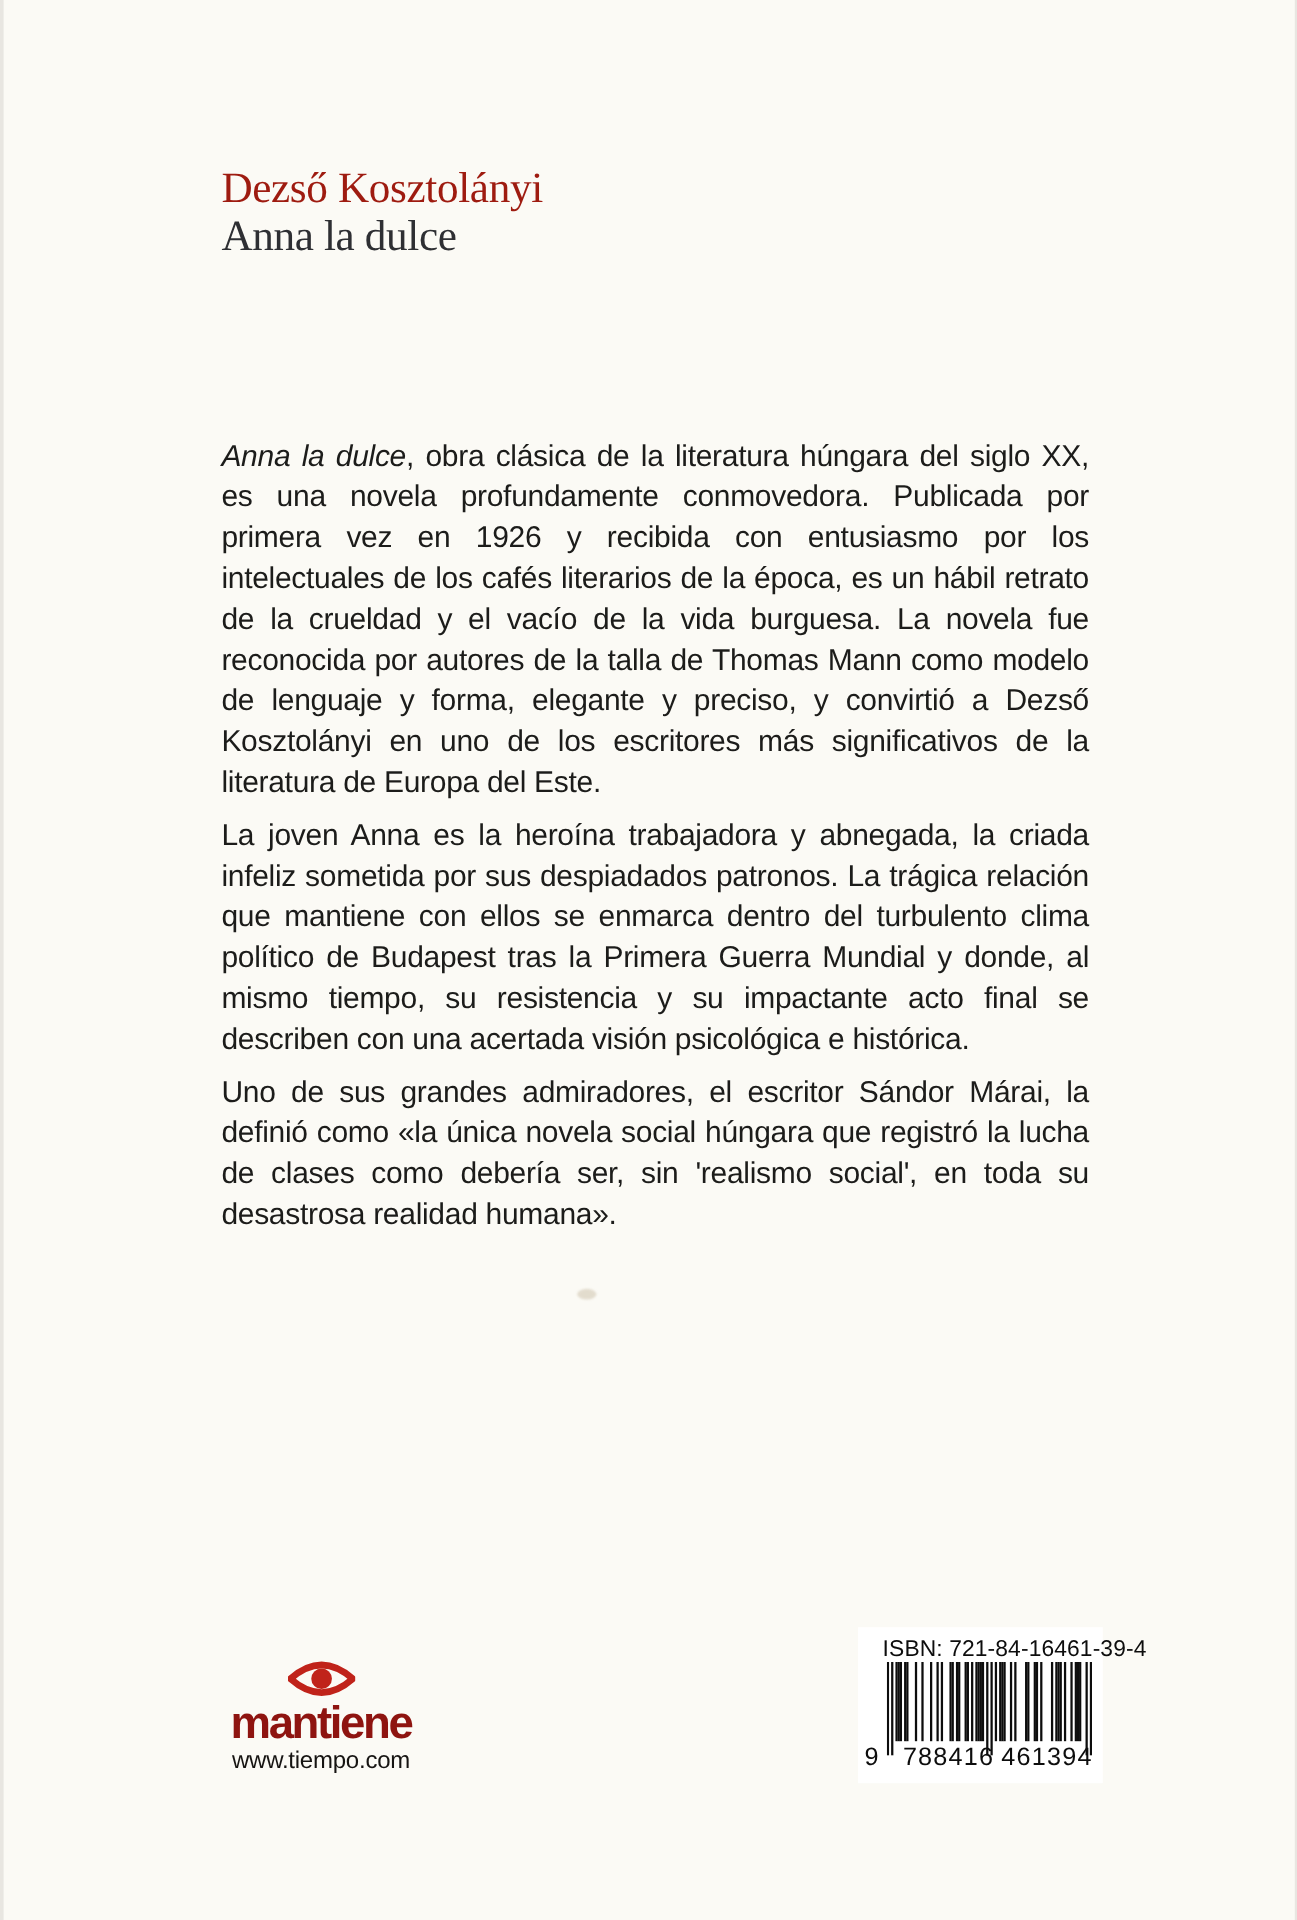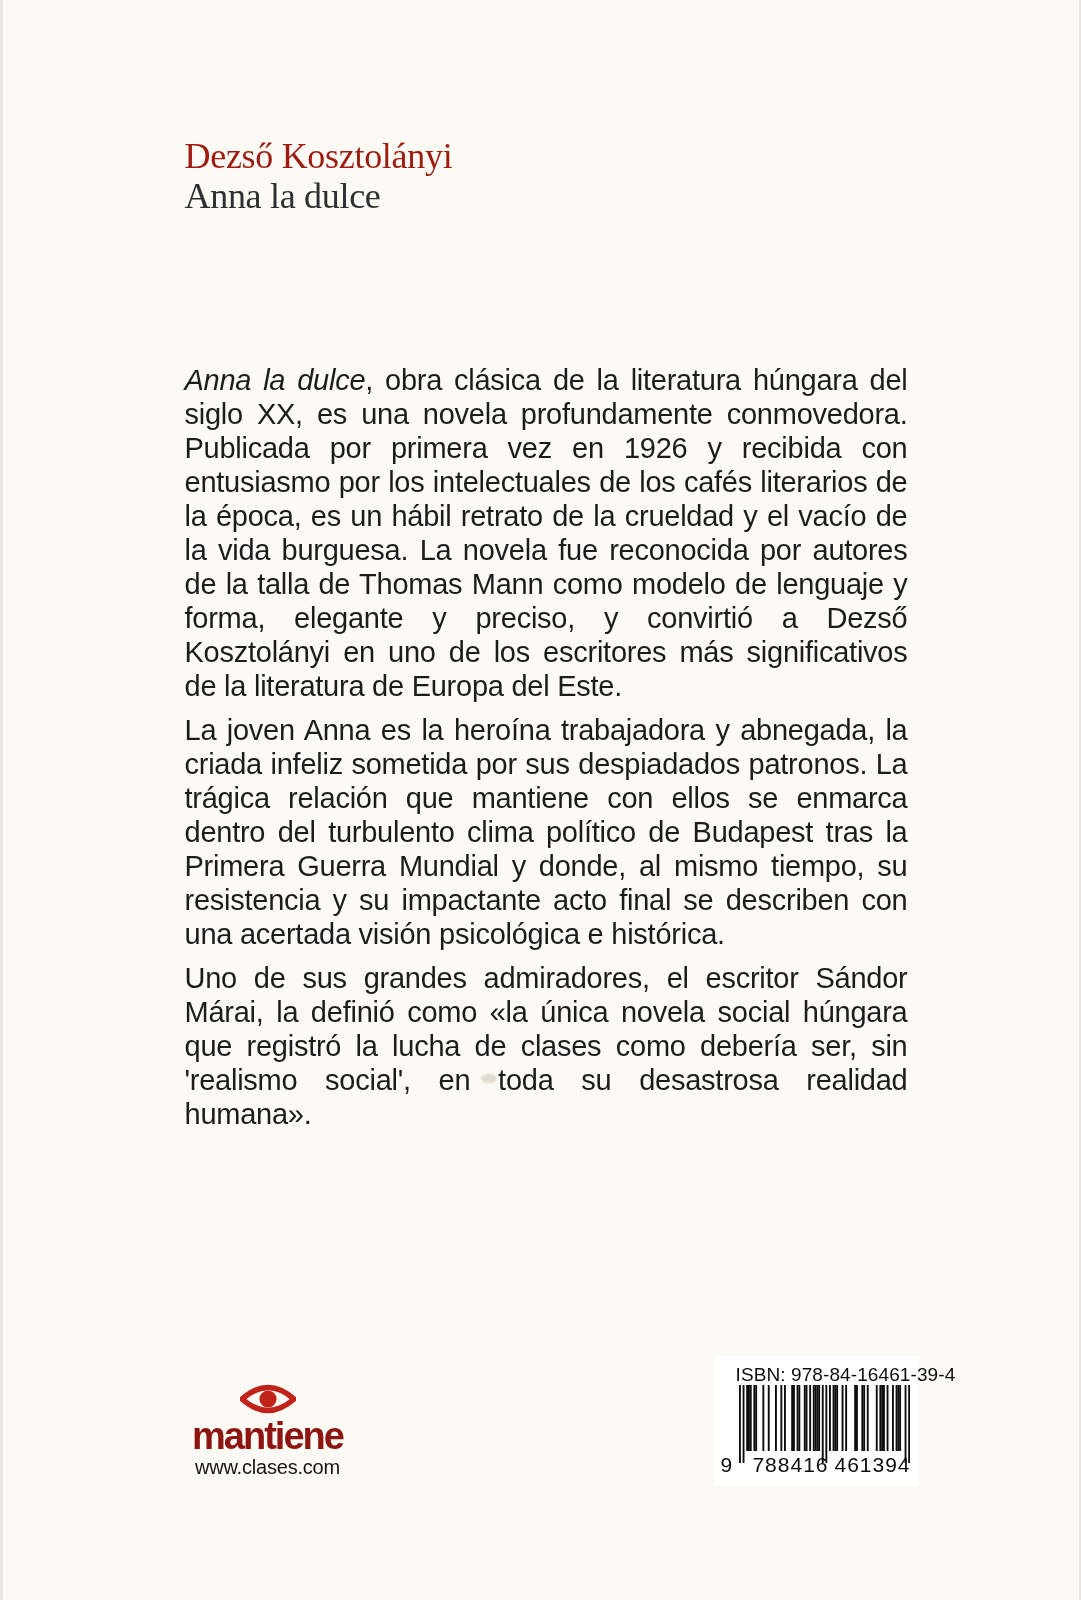--- a/index.html
+++ b/index.html
@@ -44,21 +44,21 @@
     letter-spacing: -0.3px;
     white-space: nowrap;
   }
   
   .synopsis {
     position: absolute;
     left: 182px;
     top: 363px;
     width: 723px;
     color: var(--body-text);
-    font-size: 29px;
+    font-size: 25px;
     line-height: 34px;
     letter-spacing: -0.25px;
     text-align: justify;
   }
   .synopsis p { margin-bottom: 10px; }
   .synopsis em { font-style: italic; }
   
   .smudge {
     position: absolute;
     left: 478px;
@@ -151,25 +151,25 @@
   <div class="smudge"></div>
 
   <div class="publisher">
     <div class="eye-wrap">
       <svg width="56" height="32" viewBox="0 0 56 32" aria-hidden="true">
         <path d="M2,16 Q28,-7 54,16 Q28,39 2,16 Z" fill="none" stroke="#c0231a" stroke-width="5.5"></path>
         <circle cx="28" cy="16" r="8.6" fill="#c0231a"></circle>
       </svg>
     </div>
     <div class="pub-name">mantiene</div>
-    <div class="pub-url">www.clases.com</div>
+    <div class="pub-url">www.tiempo.com</div>
   </div>
 
   <div class="barcode-panel">
-    <div class="isbn-label">ISBN: 978-84-16461-39-4</div>
+    <div class="isbn-label">ISBN: 721-84-16461-39-4</div>
     <svg class="bars" width="171" height="78" viewBox="0 0 171 78">
         <rect x="0.00" y="0" width="1.88" height="78" fill="#0d0d0d"></rect>
         <rect x="3.60" y="0" width="1.88" height="78" fill="#0d0d0d"></rect>
         <rect x="7.20" y="0" width="1.88" height="66" fill="#0d0d0d"></rect>
         <rect x="9.00" y="0" width="1.88" height="66" fill="#0d0d0d"></rect>
         <rect x="10.80" y="0" width="1.88" height="66" fill="#0d0d0d"></rect>
         <rect x="14.40" y="0" width="1.88" height="66" fill="#0d0d0d"></rect>
         <rect x="16.20" y="0" width="1.88" height="66" fill="#0d0d0d"></rect>
         <rect x="23.40" y="0" width="1.88" height="66" fill="#0d0d0d"></rect>
         <rect x="28.80" y="0" width="1.88" height="66" fill="#0d0d0d"></rect>

